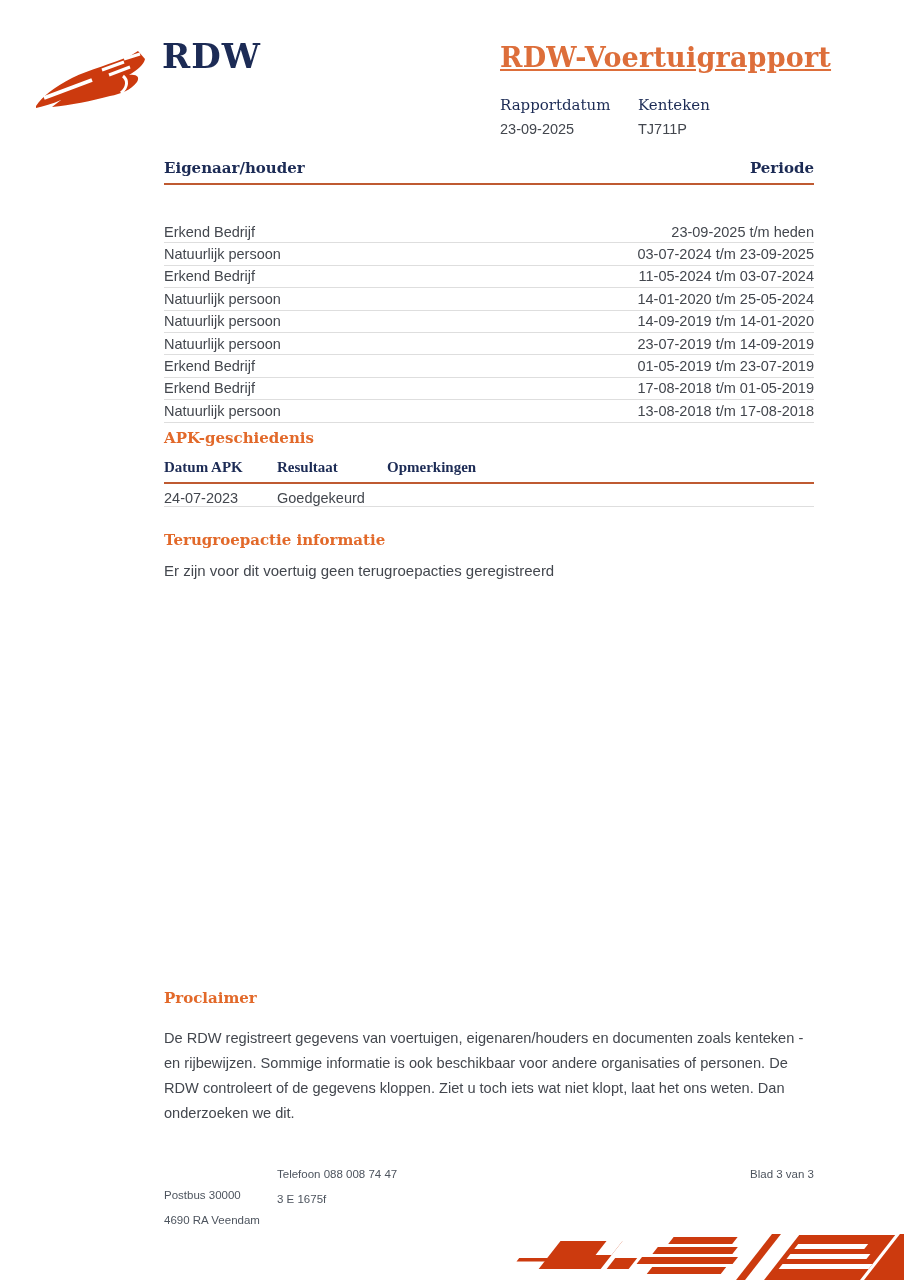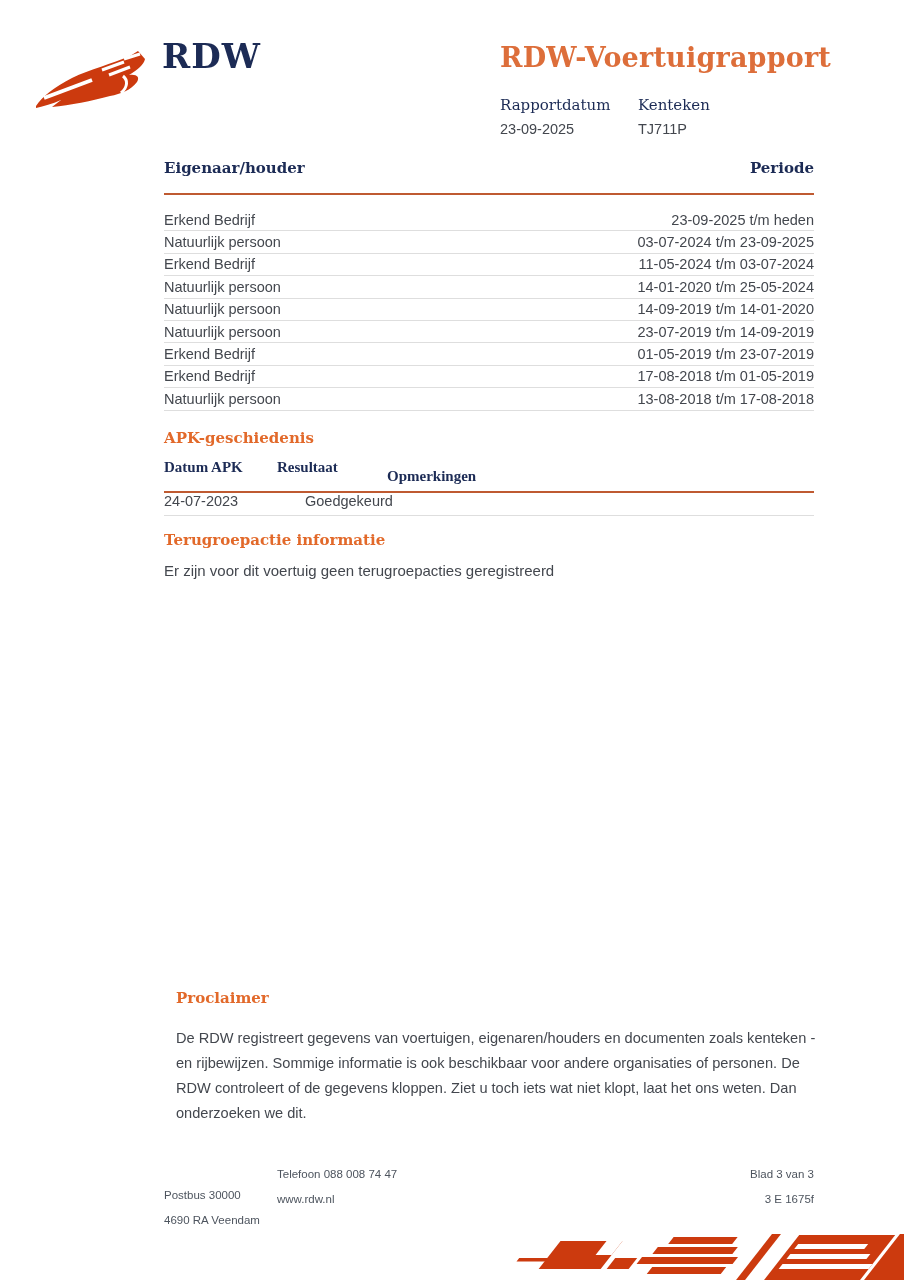--- a/index.html
+++ b/index.html
@@ -25,40 +25,40 @@
   .wordmark{
     position:absolute;left:162px;top:36px;
     font-family:"DejaVu Serif", serif;
     font-weight:bold;font-size:34px;color:var(--navy);
     letter-spacing:1px;
   }
   .doc-title{
     position:absolute;left:500px;top:42px;margin:0;
     font-family:"DejaVu Serif", serif;
     font-weight:bold;font-size:27px;color:var(--orange-title);
-    letter-spacing:0.2px;white-space:nowrap;
+    letter-spacing:0.2px;white-space:nowrap;text-decoration:underline;
   }
   .meta{position:absolute;left:500px;top:96px;display:flex;}
   .meta-col{display:flex;flex-direction:column;}
   .meta-col.col-rapportdatum{width:138px;}
   .meta-label{
     font-family:"DejaVu Serif", serif;font-weight:normal;
     font-size:15px;color:var(--navy);
   }
   .meta-value{margin-top:7px;font-size:14.5px;color:var(--text-body);}
   
   .owner-table{position:absolute;left:164px;top:159px;width:650px;}
   .table-head{
     display:flex;justify-content:space-between;
     font-family:"DejaVu Serif", serif;font-weight:bold;
     font-size:15px;color:var(--navy);
-    padding-bottom:16px;
+    padding-bottom:6px;
     border-bottom:2px solid var(--orange-rule);
   }
-  .owner-rows{margin-top:14px;text-align:right;}
+  .owner-rows{margin-top:36px;text-align:right;}
   .o-row{
     display:flex;justify-content:space-between;align-items:center;
     height:21.4px;
     font-size:14.5px;color:var(--text-body);
     border-bottom:1px solid var(--row-border);
   }
   
   .section-heading{
     font-family:"DejaVu Serif", serif;font-weight:bold;
     font-size:15px;color:var(--orange-heading);margin:0;
@@ -67,30 +67,29 @@
   .apk-head{
     display:flex;
     font-family:Liberation Serif, serif;font-weight:bold;
     font-size:15px;color:var(--navy);
     margin-top:12px;padding-bottom:6px;
     border-bottom:2px solid var(--orange-rule);
     justify-content:space-between;
   }
   .apk-col-datum{width:113px;}
   .apk-col-resultaat{width:110px;}
-  .apk-col-opmerkingen{flex:1;margin-top:9px;}
+  .apk-col-opmerkingen{flex:1;}
   .apk-row{
-    display:flex;align-items:flex-start;height:22px;
+    display:flex;align-items:flex-end;height:22px;
     font-size:14.5px;color:var(--text-body);
     border-bottom:1px solid var(--row-border);
-    gap:28px;
   }
   .recall-section{position:absolute;left:164px;top:531px;width:650px;}
   .recall-text{margin-top:13px;font-size:15px;color:var(--text-body);}
-  .proclaimer-section{position:absolute;left:164px;top:989px;width:652px;margin-left:12px;}
+  .proclaimer-section{position:absolute;left:164px;top:989px;width:652px;}
   .proclaimer-text{
     margin-top:19px;font-size:14.6px;line-height:25px;color:var(--text-body);
   }
   
   .footer{position:absolute;left:164px;top:1168px;width:650px;
     font-size:11.5px;color:var(--text-footer);}
   .footer-row{display:flex;height:25px;align-items:flex-start;}
   .footer-col1{width:113px;margin-top:21px;}
   .footer-col2{flex:1;}
   .footer-col3{text-align:right;}
@@ -209,21 +208,20 @@
   </section>
 
   <footer class="footer">
     <div class="footer-row">
       <span class="footer-col1">Postbus 30000</span>
       <span class="footer-col2">Telefoon 088 008 74 47</span>
       <span class="footer-col3">Blad 3 van 3</span>
     </div>
     <div class="footer-row">
       <span class="footer-col1">4690 RA Veendam</span>
-      <span class="footer-col2">www.rdw.nl</span>
       <span class="footer-col3">3 E 1675f</span>
     </div>
   </footer>
 
   <svg class="stripes" viewBox="0 0 396 46" aria-hidden="true">
     <g transform="translate(30,0) skewX(-38)" fill="#cc3a0e">
 
       <rect x="0" y="24" width="58" height="3.5"></rect>
       <rect x="28" y="7" width="62" height="28"></rect>
       <rect x="96" y="24" width="22" height="11"></rect>

